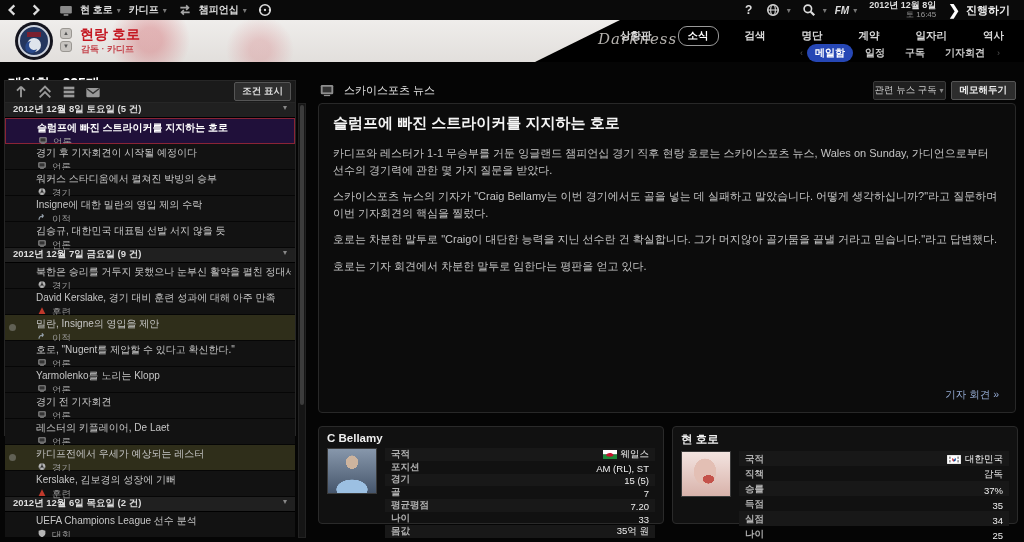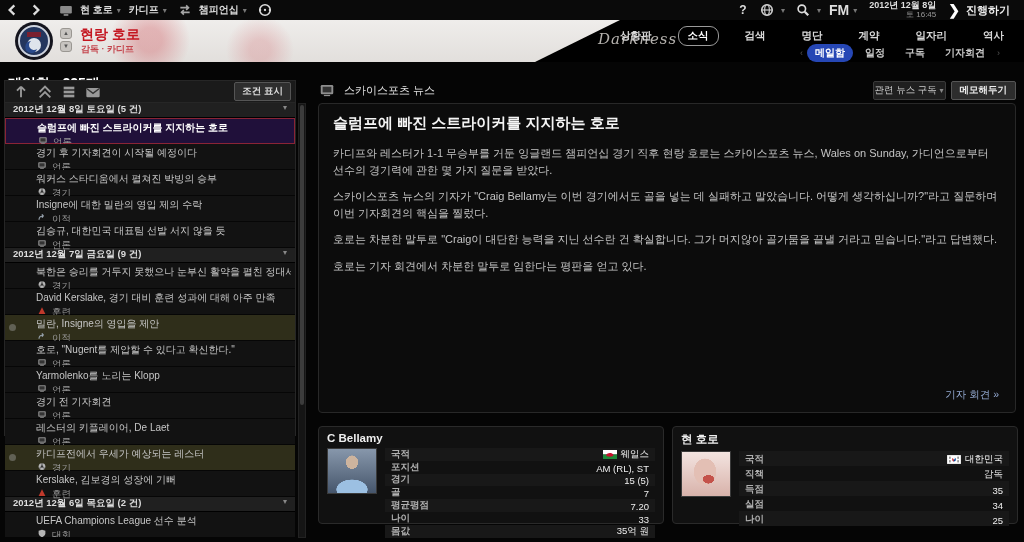--- a/index.html
+++ b/index.html
@@ -162,21 +162,21 @@
           </svg>
         </span>
       <span class="tb-caret">▾</span>
       <span class="tb-ico">
           <svg width="100%" height="100%" viewBox="0 0 12 12" fill="none" stroke="#a5a5a5" stroke-width="1.4">
             <circle cx="5" cy="5" r="3.2" stroke="#ddd"></circle>
             <path d="M7.5 7.5 L10.5 10.5" stroke="#ddd" stroke-width="2"></path>
           </svg>
         </span>
       <span class="tb-caret">▾</span>
-      <span class="tb-label" style="font-size:14px">FM</span>
+      <span class="tb-label" style="font-style:italic;font-size:10px">FM</span>
       <span class="tb-caret">▾</span>
       <div id="tb-date">
         <div class="d1">2012년 12월 8일</div>
         <div class="d2">토 16:45</div>
       </div>
       <span id="continue-arrow">❯</span>
       <span id="continue-btn">진행하기</span>
     </div>
   </div>
 
@@ -551,20 +551,26 @@
               <span>대한민국</span>
             </span>
           </div>
           <div class="stat-row" style="height: 15px;">
             <span class="stat-label">직책</span>
             <span class="stat-value">
               <span>감독</span>
             </span>
           </div>
           <div class="stat-row" style="height: 15px;">
+            <span class="stat-label">승률</span>
+            <span class="stat-value">
+              <span>37%</span>
+            </span>
+          </div>
+          <div class="stat-row" style="height: 15px;">
             <span class="stat-label">득점</span>
             <span class="stat-value">
               <span>35</span>
             </span>
           </div>
           <div class="stat-row" style="height: 15px;">
             <span class="stat-label">실점</span>
             <span class="stat-value">
               <span>34</span>
             </span>

